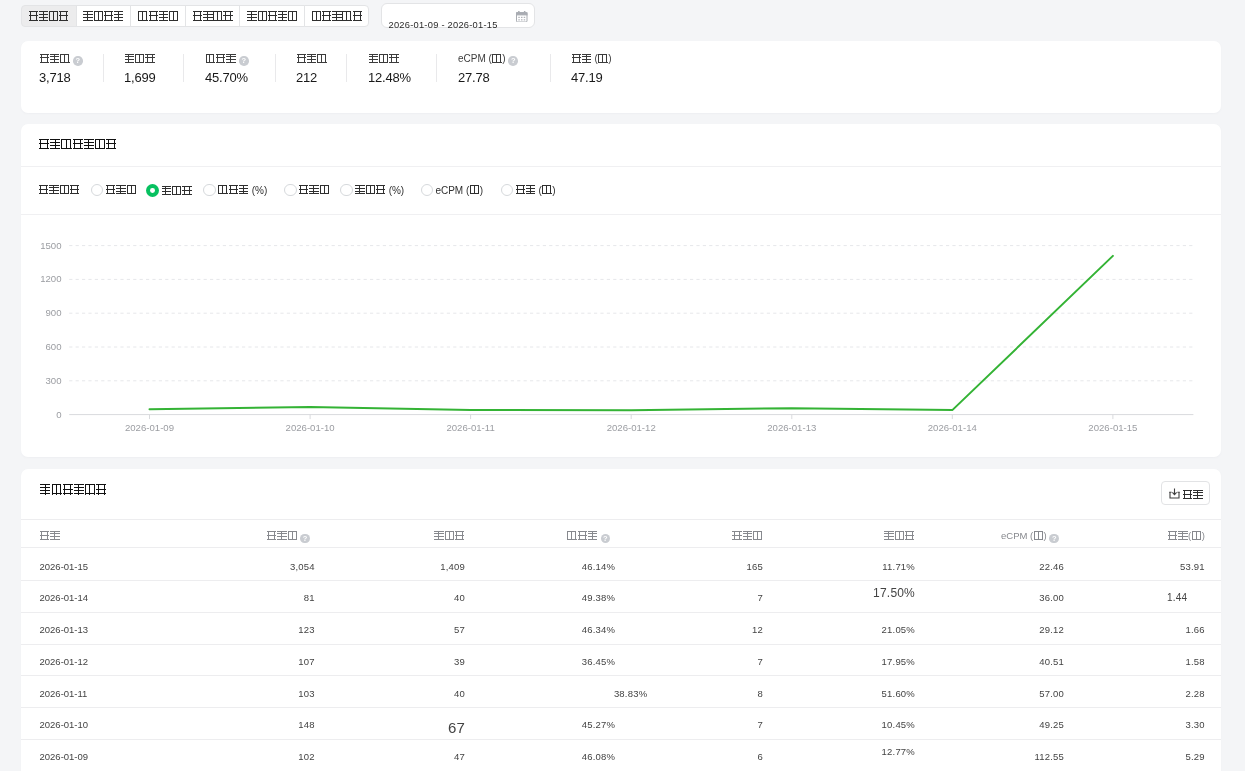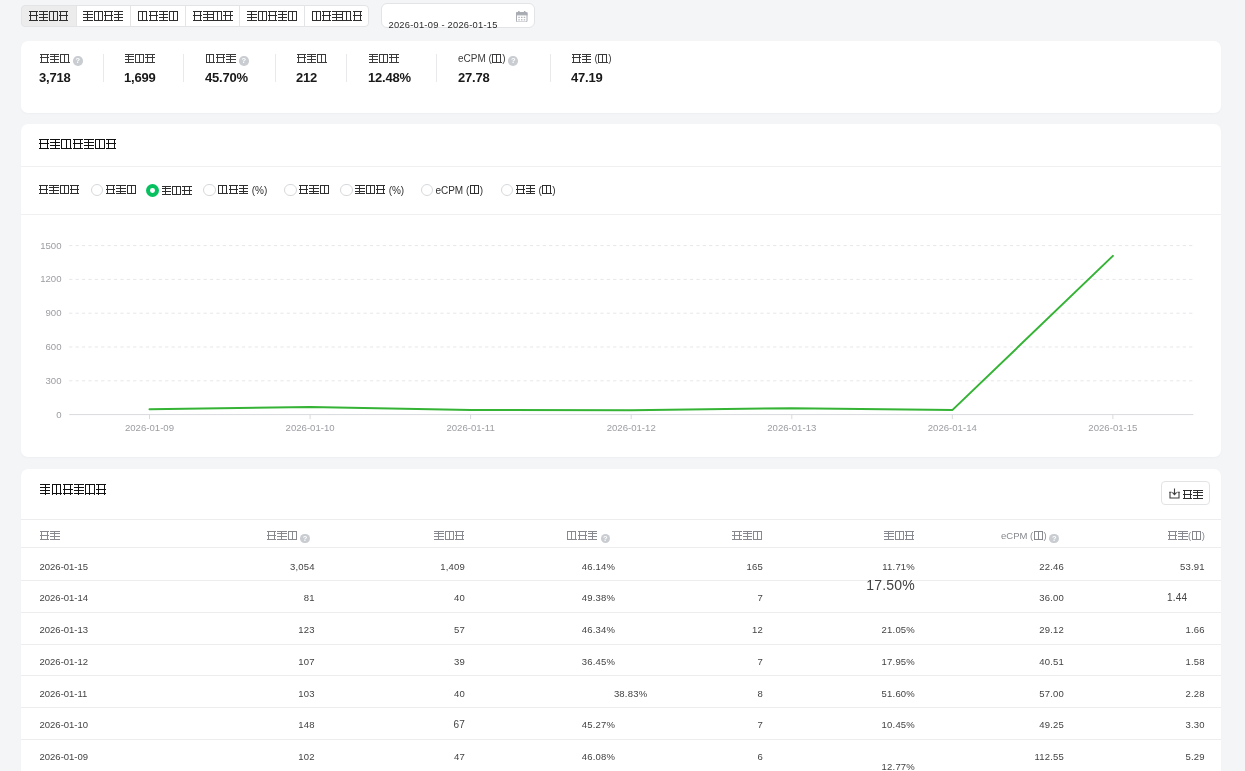--- a/index.html
+++ b/index.html
@@ -19,21 +19,21 @@
 #tabs{position:absolute;left:20.5px;top:4.5px;height:22.5px;display:flex}
 .tab{height:22.5px;background:#fff;border:1px solid #e3e4e6;margin-left:-1px;display:flex;align-items:center;justify-content:center;color:#2f2f2f}
 .tab.first{border-radius:4px 0 0 4px;margin-left:0;background:#ececed}
 .tab.last{border-radius:0 4px 4px 0}
 
 #datebox{position:absolute;left:381px;top:2.5px;width:153.5px;height:25px;background:#fff;border:1px solid #e3e4e6;border-radius:6px}
 #datebox .txt{position:absolute;left:6.5px;top:16px;font-size:9.3px;letter-spacing:.25px;color:#2a2a2a}
 
 .stat{position:absolute;top:0}
 .stat .lab{position:absolute;left:0;top:11.5px;white-space:nowrap;color:#3c3c3c;font-size:10px}
-.stat .val{position:absolute;left:0;top:29px;white-space:nowrap;color:#191919;font-size:13px;font-weight:bold;letter-spacing:-.2px}
+.stat .val{position:absolute;left:0;top:29px;white-space:nowrap;color:#191919;font-size:13px;font-weight:normal;letter-spacing:-.2px}
 .vdiv{position:absolute;width:1px;height:28px;top:13px;background:#e9e9eb}
 
 .ritem{position:absolute;top:59.6px;height:13px;white-space:nowrap;color:#2f2f2f;font-size:10px}
 .rc{display:inline-block;width:12.5px;height:12.5px;border-radius:50%;background:#fff;border:1px solid #d6d9dc;vertical-align:-3px;margin-right:2px}
 .rc.on{background:#07c160;border:none;position:relative;width:13px;height:13px}
 .rc.on:after{content:"";position:absolute;left:4.1px;top:4.1px;width:4.8px;height:4.8px;border-radius:50%;background:#fff}
 .hdr{color:#87898e;font-size:9.5px}
 .ttl{line-height:10px}
 .ttl .g{width:10.1px;height:10.3px;margin:0 .55px;vertical-align:-1.5px}
 .tab .g{width:9.4px;height:10px;margin:0 .4px;vertical-align:-2px}
@@ -202,21 +202,21 @@
       <div class="abs" style="right:458.3px;top:92.0px;font-size:9.5px;color:#434343;letter-spacing:.2px">165</div>
       <div class="abs" style="right:306.3px;top:92.0px;font-size:9.5px;color:#434343;letter-spacing:.2px">11.71%</div>
       <div class="abs" style="right:157.3px;top:92.0px;font-size:9.5px;color:#434343;letter-spacing:.2px">22.46</div>
       <div class="abs" style="right:16.5px;top:92.0px;font-size:9.5px;color:#434343;letter-spacing:.2px">53.91</div>
       <div class="abs" style="left:0;top:111.7px;width:100%;height:1px;background:#ededef"></div>
       <div class="abs" style="left:19px;top:123.8px;font-size:9.5px;color:#434343">2026-01-14</div>
       <div class="abs" style="right:906.5px;top:123.8px;font-size:9.5px;color:#434343;letter-spacing:.2px">81</div>
       <div class="abs" style="right:756.3px;top:123.8px;font-size:9.5px;color:#434343;letter-spacing:.2px">40</div>
       <div class="abs" style="right:606.1px;top:123.8px;font-size:9.5px;color:#434343;letter-spacing:.2px">49.38%</div>
       <div class="abs" style="right:458.3px;top:123.8px;font-size:9.5px;color:#434343;letter-spacing:.2px">7</div>
-      <div class="abs" style="right:306.3px;top:108px;font-size:14px;color:#434343;letter-spacing:.2px">17.50%</div>
+      <div class="abs" style="right:306.3px;top:117px;font-size:12px;color:#434343;letter-spacing:.2px">17.50%</div>
       <div class="abs" style="right:157.3px;top:123.8px;font-size:9.5px;color:#434343;letter-spacing:.2px">36.00</div>
       <div class="abs" style="right:34px;top:123.8px;font-size:10px;color:#434343;letter-spacing:.2px">1.44</div>
       <div class="abs" style="left:0;top:143.4px;width:100%;height:1px;background:#ededef"></div>
       <div class="abs" style="left:19px;top:155.5px;font-size:9.5px;color:#434343">2026-01-13</div>
       <div class="abs" style="right:906.5px;top:155.5px;font-size:9.5px;color:#434343;letter-spacing:.2px">123</div>
       <div class="abs" style="right:756.3px;top:155.5px;font-size:9.5px;color:#434343;letter-spacing:.2px">57</div>
       <div class="abs" style="right:606.1px;top:155.5px;font-size:9.5px;color:#434343;letter-spacing:.2px">46.34%</div>
       <div class="abs" style="right:458.3px;top:155.5px;font-size:9.5px;color:#434343;letter-spacing:.2px">12</div>
       <div class="abs" style="right:306.3px;top:155.5px;font-size:9.5px;color:#434343;letter-spacing:.2px">21.05%</div>
       <div class="abs" style="right:157.3px;top:155.5px;font-size:9.5px;color:#434343;letter-spacing:.2px">29.12</div>
@@ -235,29 +235,29 @@
       <div class="abs" style="right:906.5px;top:219.0px;font-size:9.5px;color:#434343;letter-spacing:.2px">103</div>
       <div class="abs" style="right:756.3px;top:219.0px;font-size:9.5px;color:#434343;letter-spacing:.2px">40</div>
       <div class="abs" style="right:574px;top:219.0px;font-size:9.5px;color:#434343;letter-spacing:.2px">38.83%</div>
       <div class="abs" style="right:458.3px;top:219.0px;font-size:9.5px;color:#434343;letter-spacing:.2px">8</div>
       <div class="abs" style="right:306.3px;top:219.0px;font-size:9.5px;color:#434343;letter-spacing:.2px">51.60%</div>
       <div class="abs" style="right:157.3px;top:219.0px;font-size:9.5px;color:#434343;letter-spacing:.2px">57.00</div>
       <div class="abs" style="right:16.5px;top:219.0px;font-size:9.5px;color:#434343;letter-spacing:.2px">2.28</div>
       <div class="abs" style="left:0;top:238.7px;width:100%;height:1px;background:#ededef"></div>
       <div class="abs" style="left:19px;top:250.8px;font-size:9.5px;color:#434343">2026-01-10</div>
       <div class="abs" style="right:906.5px;top:250.8px;font-size:9.5px;color:#434343;letter-spacing:.2px">148</div>
-      <div class="abs" style="right:756.3px;top:250.8px;font-size:10px;color:#434343;letter-spacing:.2px">67</div>
+      <div class="abs" style="right:756.3px;top:250.8px;font-size:15px;color:#434343;letter-spacing:.2px">67</div>
       <div class="abs" style="right:606.1px;top:250.8px;font-size:9.5px;color:#434343;letter-spacing:.2px">45.27%</div>
       <div class="abs" style="right:458.3px;top:250.8px;font-size:9.5px;color:#434343;letter-spacing:.2px">7</div>
       <div class="abs" style="right:306.3px;top:250.8px;font-size:9.5px;color:#434343;letter-spacing:.2px">10.45%</div>
       <div class="abs" style="right:157.3px;top:250.8px;font-size:9.5px;color:#434343;letter-spacing:.2px">49.25</div>
       <div class="abs" style="right:16.5px;top:250.8px;font-size:9.5px;color:#434343;letter-spacing:.2px">3.30</div>
       <div class="abs" style="left:0;top:270.5px;width:100%;height:1px;background:#ededef"></div>
       <div class="abs" style="left:19px;top:282.6px;font-size:9.5px;color:#434343">2026-01-09</div>
       <div class="abs" style="right:906.5px;top:282.6px;font-size:9.5px;color:#434343;letter-spacing:.2px">102</div>
       <div class="abs" style="right:756.3px;top:282.6px;font-size:9.5px;color:#434343;letter-spacing:.2px">47</div>
       <div class="abs" style="right:606.1px;top:282.6px;font-size:9.5px;color:#434343;letter-spacing:.2px">46.08%</div>
       <div class="abs" style="right:458.3px;top:282.6px;font-size:9.5px;color:#434343;letter-spacing:.2px">6</div>
-      <div class="abs" style="right:306.3px;top:292px;font-size:9.5px;color:#434343;letter-spacing:.2px">12.77%</div>
+      <div class="abs" style="right:306.3px;top:277px;font-size:9.5px;color:#434343;letter-spacing:.2px">12.77%</div>
       <div class="abs" style="right:157.3px;top:282.6px;font-size:9.5px;color:#434343;letter-spacing:.2px">112.55</div>
       <div class="abs" style="right:16.5px;top:282.6px;font-size:9.5px;color:#434343;letter-spacing:.2px">5.29</div>
       <div class="abs" style="left:0;top:302.2px;width:100%;height:1px;background:#ededef"></div>
     </div>
   </div>
 </body></html>

